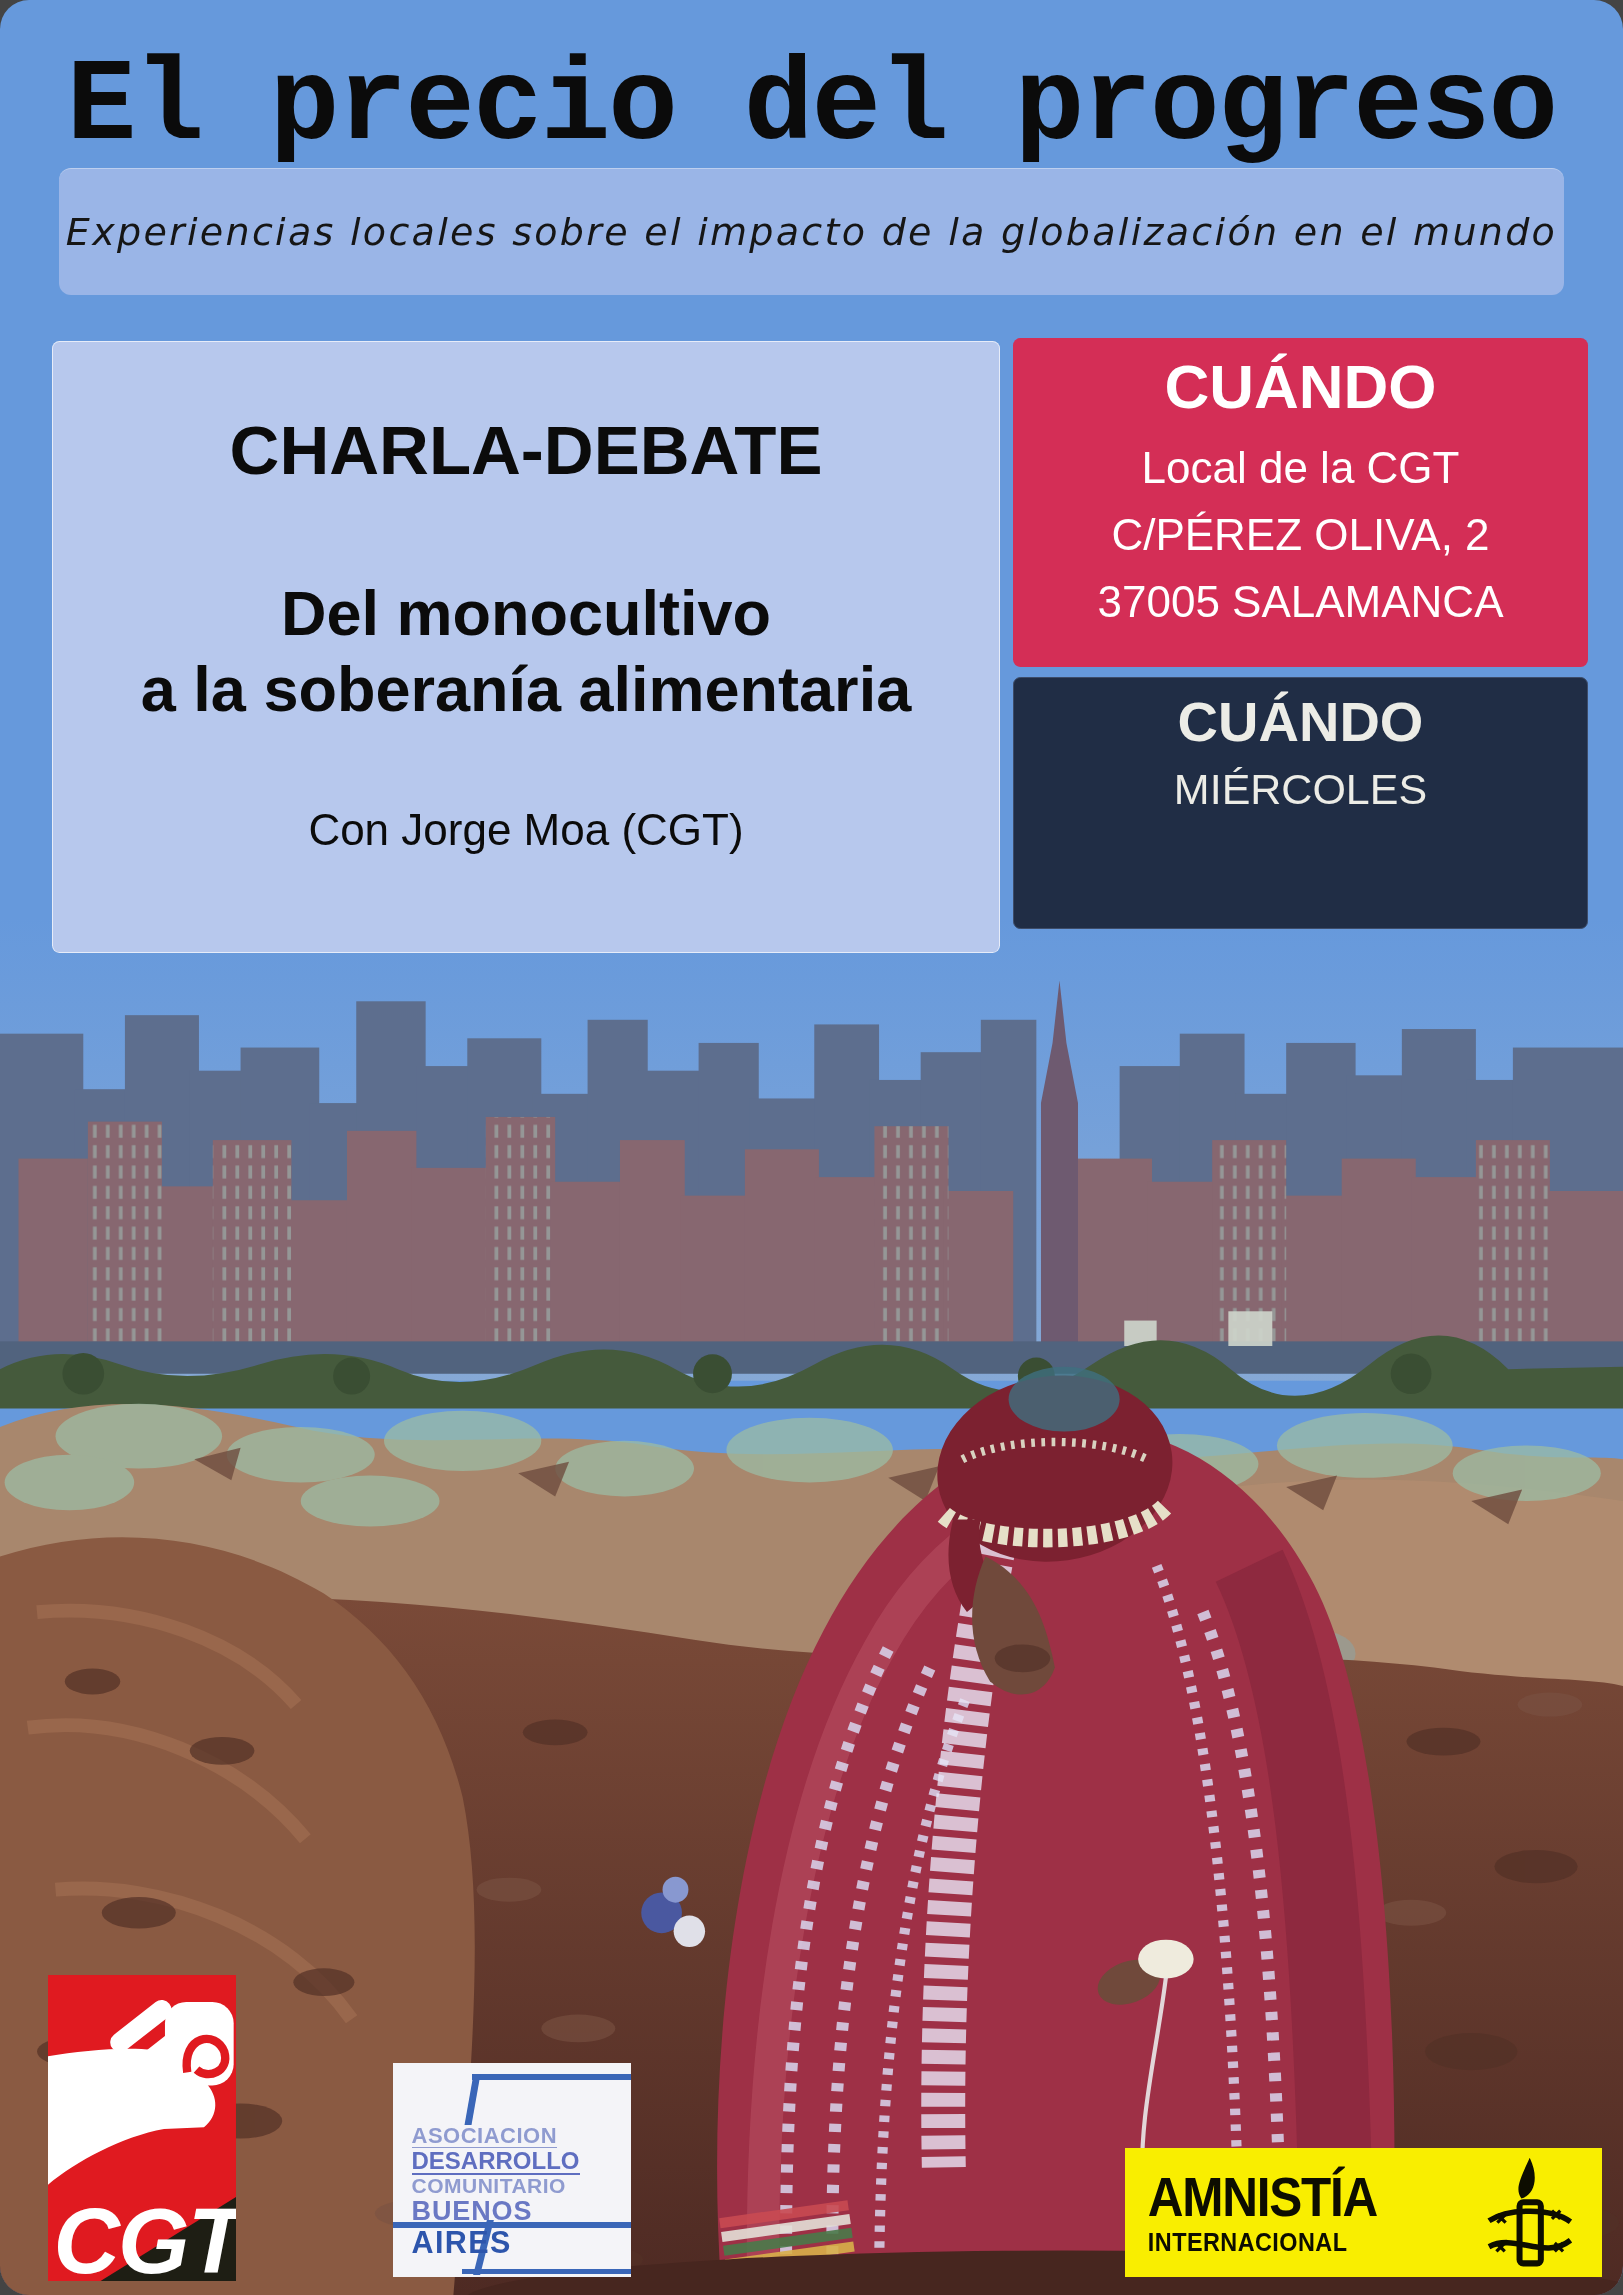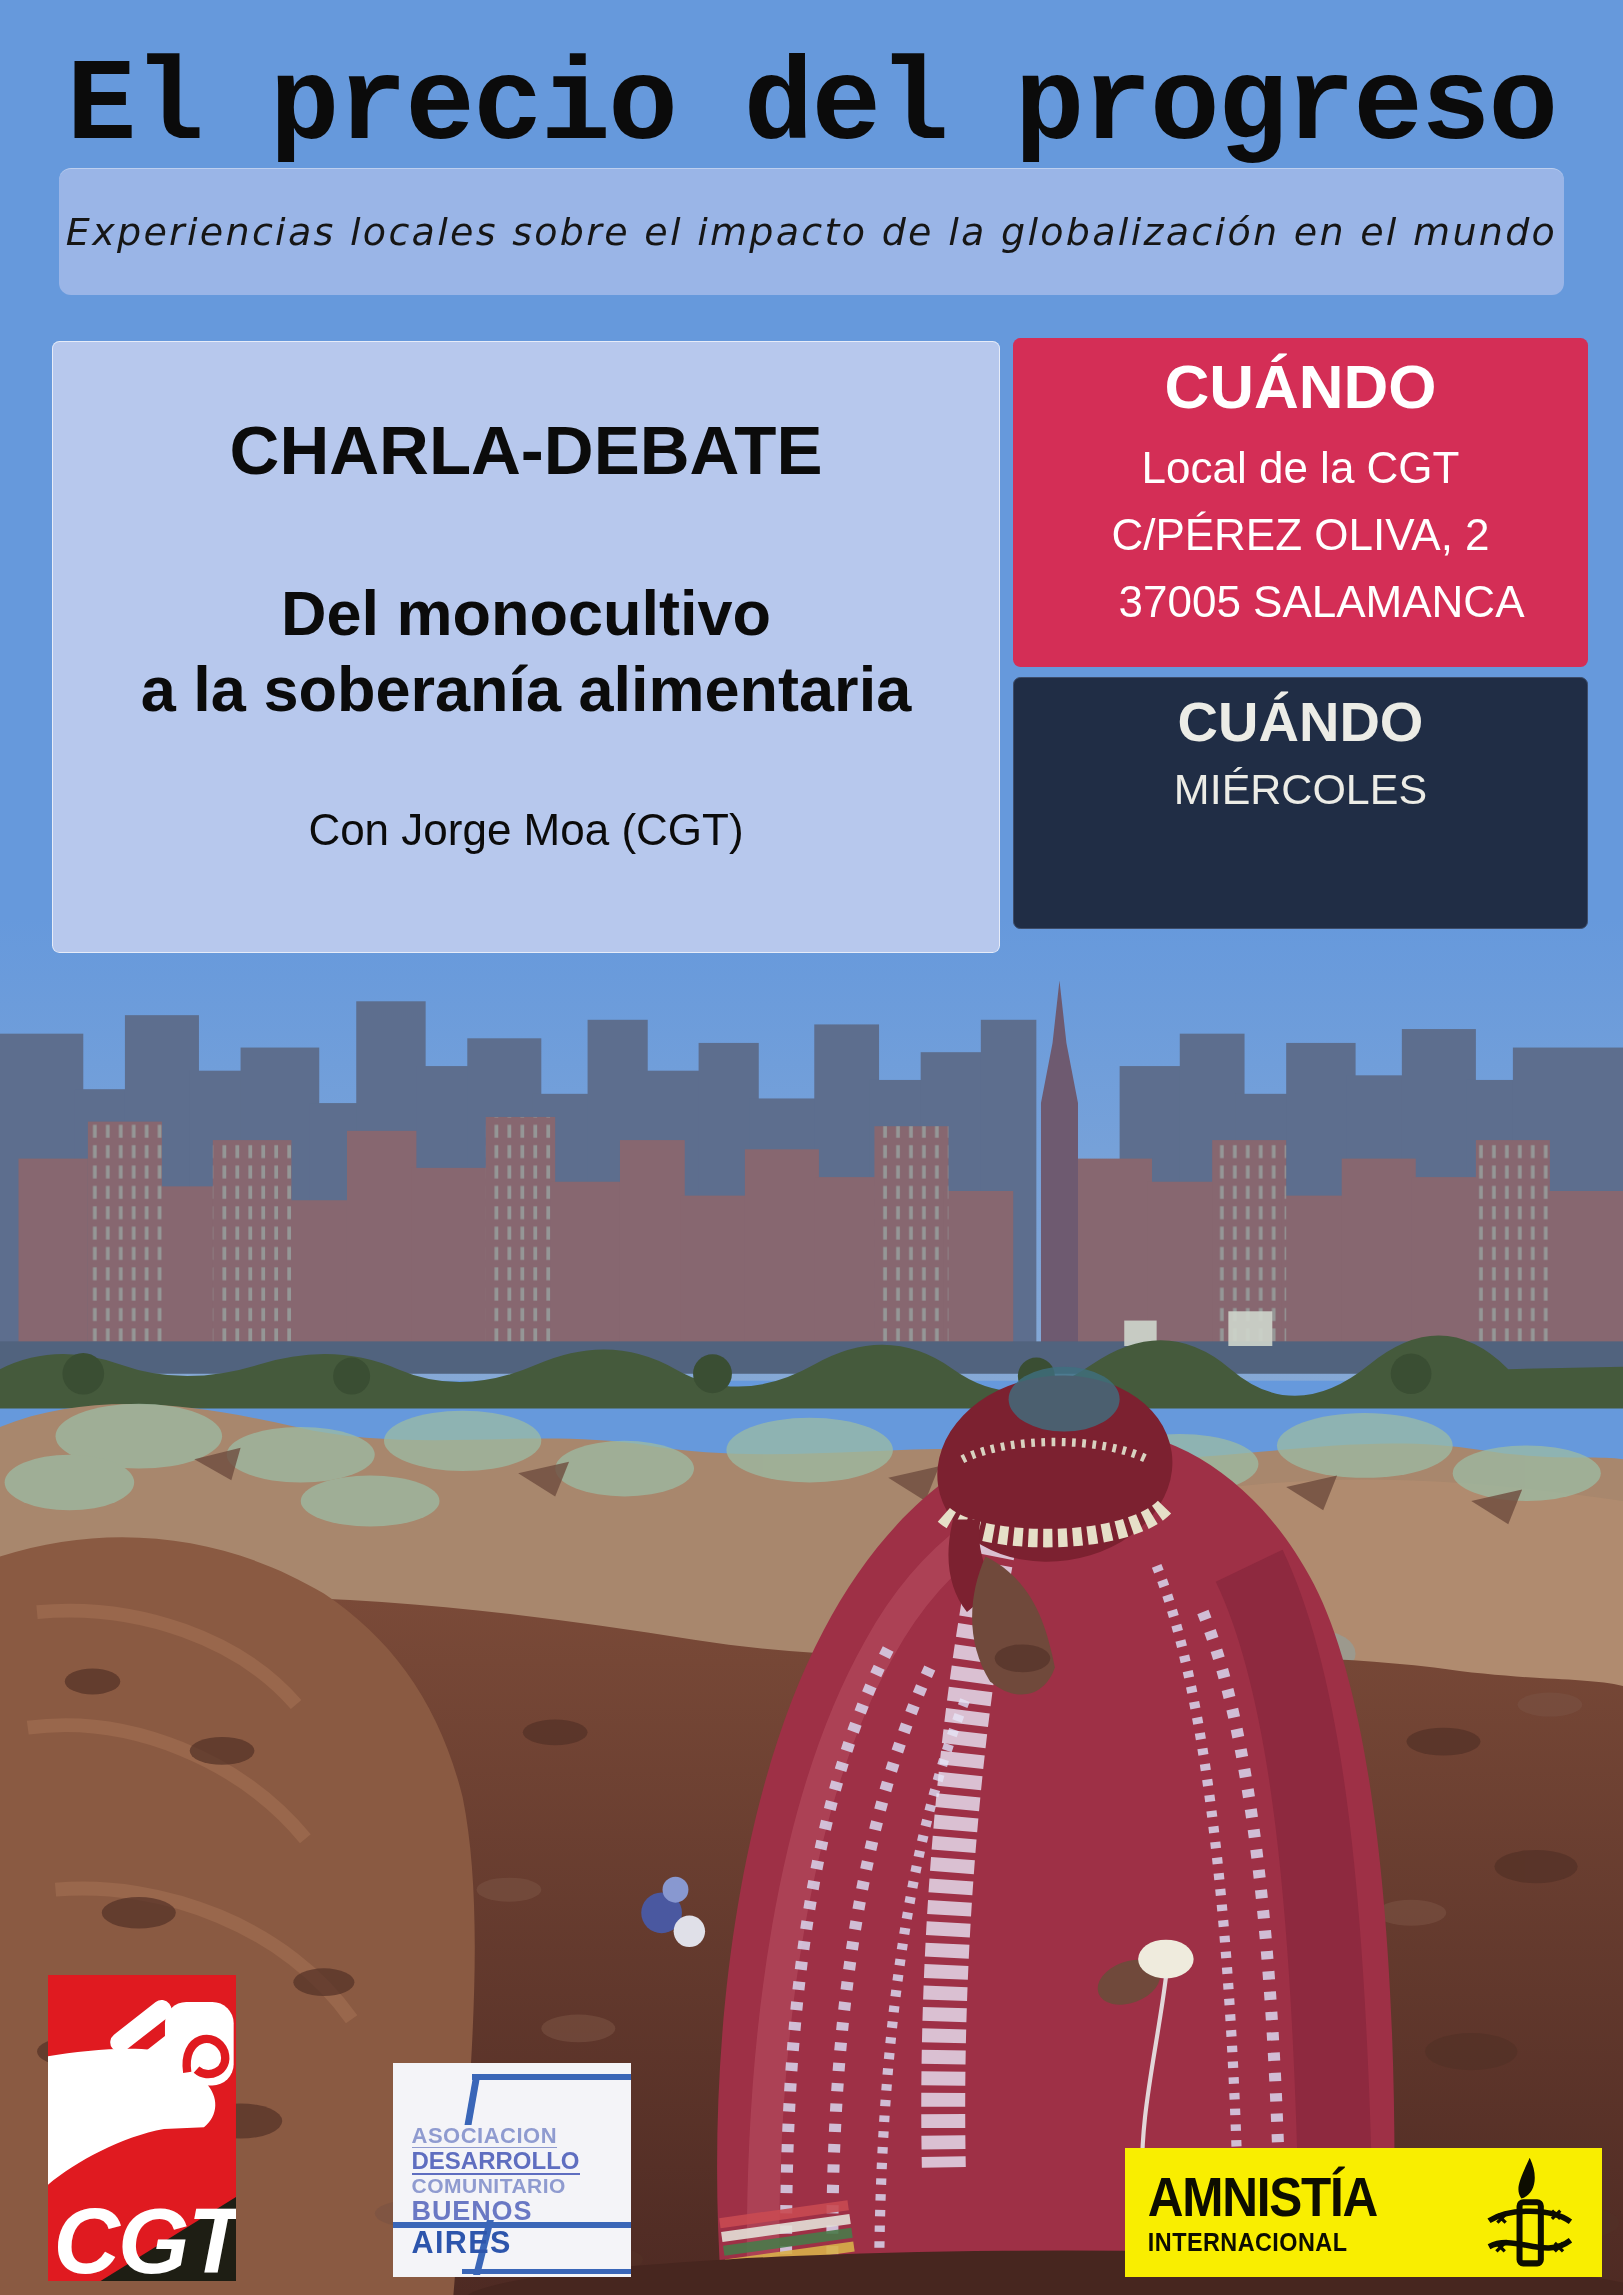--- a/index.html
+++ b/index.html
@@ -1,18 +1,18 @@
 <!DOCTYPE html>
 <html style="font-size:7.4px"><head>
 <meta charset="utf-8">
 <style>
   html,body{margin:0;padding:0;background:#444;}
   .poster{
     position:relative; width:1623px; height:2295px; overflow:hidden;
-    background:#6699DC; font-family:"Liberation Sans", sans-serif;
+    background:#6699DC; font-family:"Liberation Sans", sans-serif;border-radius:29px;
   }
   
   .title{
     position:absolute; top:44px; left:0; width:100%;
     font-family:"Liberation Mono", monospace;
     font-weight:bold; font-size:116px; line-height:1.1;
     color:#0b0b0b; text-align:center; letter-spacing:-1.9px;
     margin:0;
   }
   .subtitle-bar{
@@ -36,21 +36,21 @@
   .event-type{position:absolute; top:69px; width:100%; font-weight:bold; font-size:69px;}
   .event-topic{position:absolute; top:234px; width:100%; font-weight:bold; font-size:63px; line-height:1.2;}
   .event-speaker{position:absolute; top:463px; width:100%; font-size:44px;}
   .panel-red{
     left:1013px; top:338px; width:575px; height:329px;
     background:#D42E56; border-radius:7.4px; color:#ffffff; z-index:3;
   }
   .panel-red .panel-heading{position:absolute; top:13px; width:100%; font-weight:bold; font-size:62px;}
   .panel-red .l0{position:absolute; top:105px; width:100%; font-size:44px;}
   .panel-red .l1{position:absolute; top:172px; width:100%; font-size:44px;}
-  .panel-red .l2{position:absolute; top:239px; width:100%; font-size:44px;padding-left:21px;}
+  .panel-red .l2{position:absolute; top:239px; width:100%; font-size:44px;}
   .panel-navy{
     left:1013px; top:677px; width:575px; height:252px;
     background:#202D45; border-radius:7.4px; border:1.4px solid #3D4C69;
     color:#ECECE6; z-index:3;
   }
   .panel-navy .panel-heading{position:absolute; top:11px; width:100%; font-weight:bold; font-size:56px;}
   .panel-navy .l0{position:absolute; top:87px; width:100%; font-size:43px;}
   .panel-navy .l1{position:absolute; top:147px; width:100%; font-size:43px;}
   .panel-navy .l2{position:absolute; top:205px; width:100%; font-size:43px;}
   

